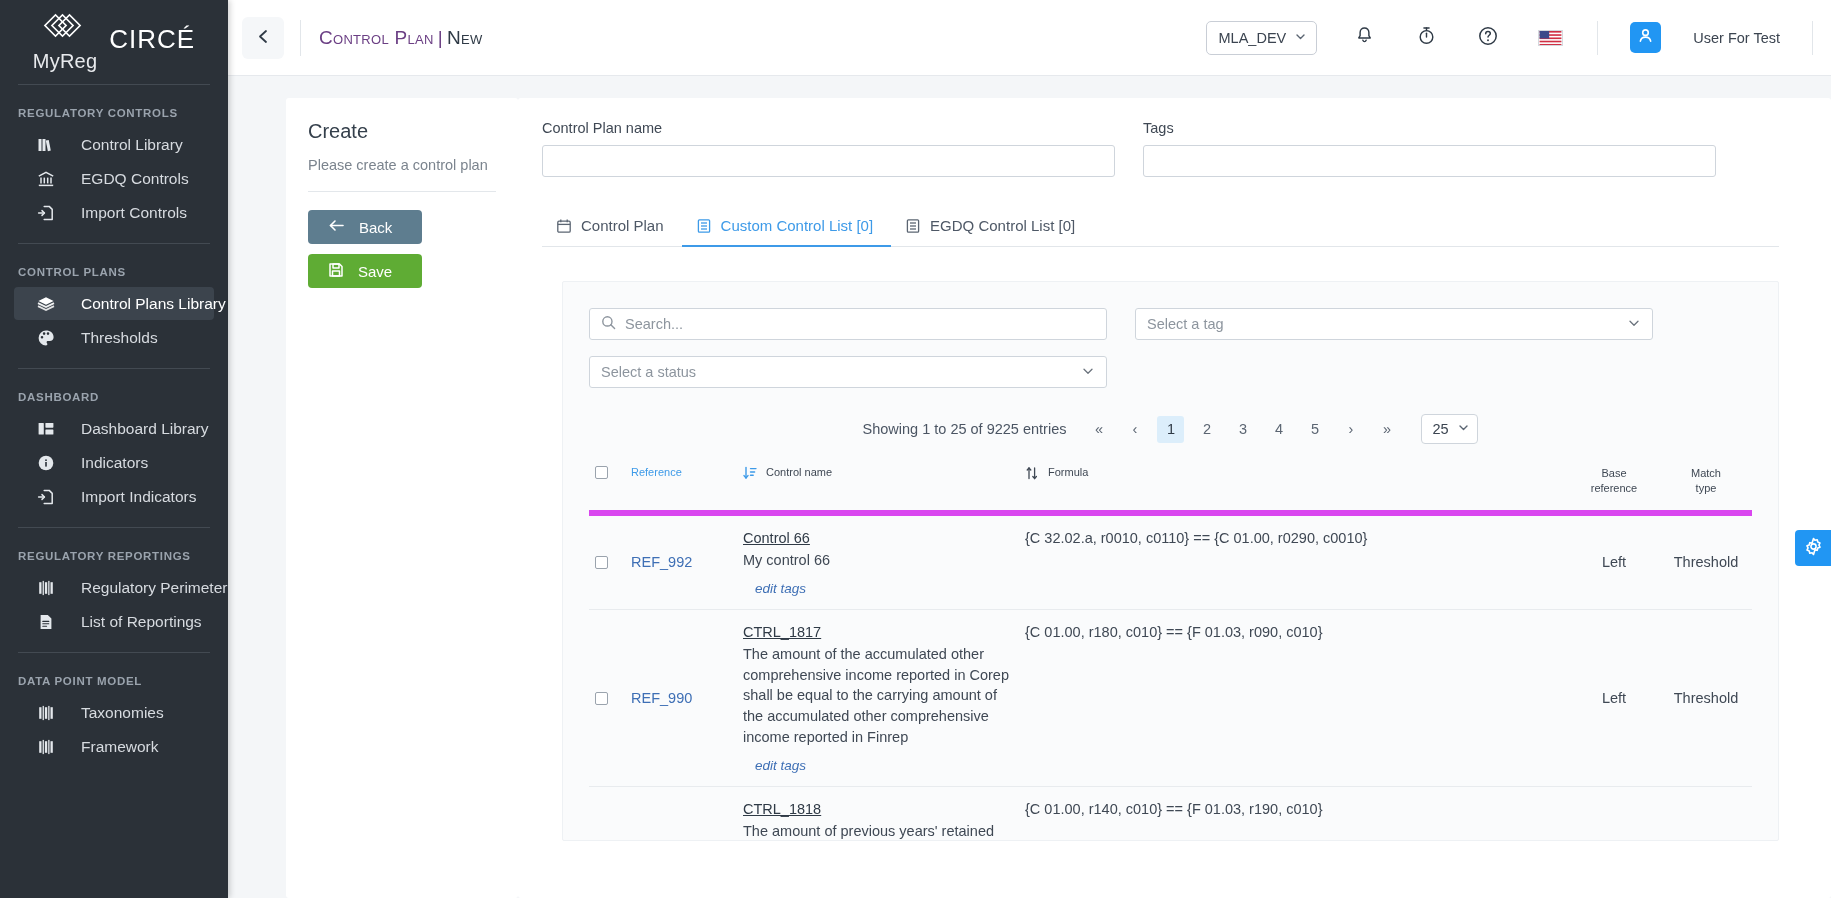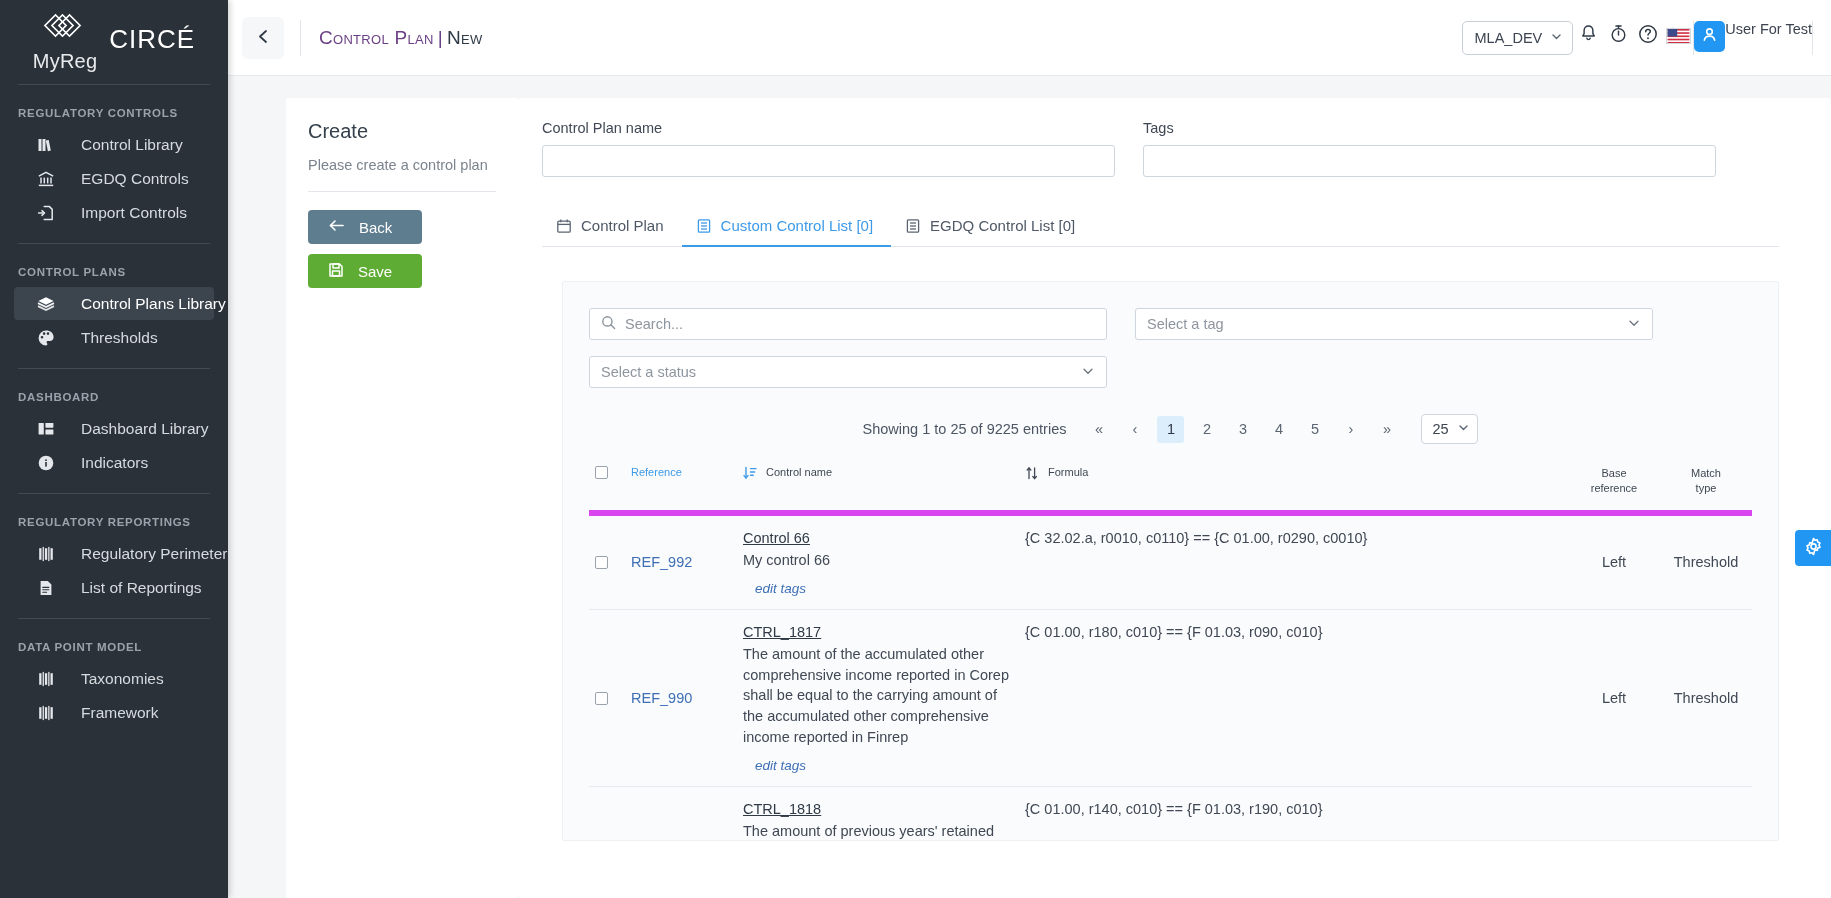--- a/index.html
+++ b/index.html
@@ -64,21 +64,21 @@
   .back-sq {
     width: 42px; height: 42px; border-radius: 6px; background: #f5f7f9;
     display:flex; align-items:center; justify-content:center; cursor:pointer;
     border: none;
   }
   .topbar-div { width:1px; height:36px; background:#e2e6ea; margin: 0 18px 0 16px; }
   .crumb { font-size: 19px; letter-spacing: .3px; }
   .crumb .c1 { color: #6b3f84; font-variant: small-caps; }
   .crumb .sep { color:#6b3f84; margin: 0 4px; }
   .crumb .c2 { color: #2f3a46; font-variant: small-caps; }
-  .topbar-right { margin-left: auto; display:flex; gap: 0; padding-left: 8px; }
+  .topbar-right { margin-left: auto; display:flex; align-items:center; gap: 32px; padding-left: 8px; }
   .env-select {
     min-width: 108px; height: 34px; border: 1px solid #c9ced6; border-radius: 5px;
     background:#fff; display:flex; align-items:center; justify-content:space-between;
     padding: 0 9px 0 12px; font-size: 14.5px; color:#3b4450; cursor:pointer; gap: 8px;
   }
   .ic-btn { width: 30px; height: 30px; display:flex; align-items:center; justify-content:center; cursor:pointer; }
   .flag { width:25px; height:16px; border:1px solid #d4d9de; display:block; }
   .tb-div { width:1px; height:34px; background:#e2e6ea; }
   .avatar {
     width: 31px; height: 31px; border-radius: 5px; background:#2196f3;
@@ -279,20 +279,30 @@
         </div>
         <div class="side-item">
           <span class="side-ico">
             <svg width="18" height="18" viewBox="0 0 18 18" fill="#e4e8ec">
               <circle cx="9" cy="9" r="7.3"></circle>
               <rect x="8.2" y="5.4" width="1.6" height="1.6" fill="#2b3138"></rect>
               <rect x="8.2" y="8" width="1.6" height="4.6" fill="#2b3138"></rect>
             </svg>
           </span>
           <span>Indicators</span>
+        </div>
+        <div class="side-item">
+          <span class="side-ico">
+            <svg width="18" height="18" viewBox="0 0 18 18" fill="none" stroke="#e4e8ec" stroke-width="1.5" stroke-linecap="round" stroke-linejoin="round">
+              <path d="M7.2 2.4h5l3 3v10h-8"></path>
+              <line x1="1.6" y1="9" x2="7.4" y2="9"></line>
+              <polyline points="5,6.6 7.4,9 5,11.4"></polyline>
+            </svg>
+          </span>
+          <span>Import Indicators</span>
         </div>
         <div class="side-sep" style="margin-top: 14px;"></div>
         <div class="side-group-title">REGULATORY REPORTINGS</div>
         <div class="side-item">
           <span class="side-ico">
             <svg width="18" height="18" viewBox="0 0 18 18" fill="#e4e8ec">
               <rect x="2.2" y="3.2" width="2.3" height="11.6"></rect>
               <rect x="5.6" y="1.9" width="1.3" height="14.2"></rect>
               <rect x="7.9" y="3.2" width="2.3" height="11.6"></rect>
               <rect x="11.2" y="1.9" width="1.3" height="14.2"></rect>

